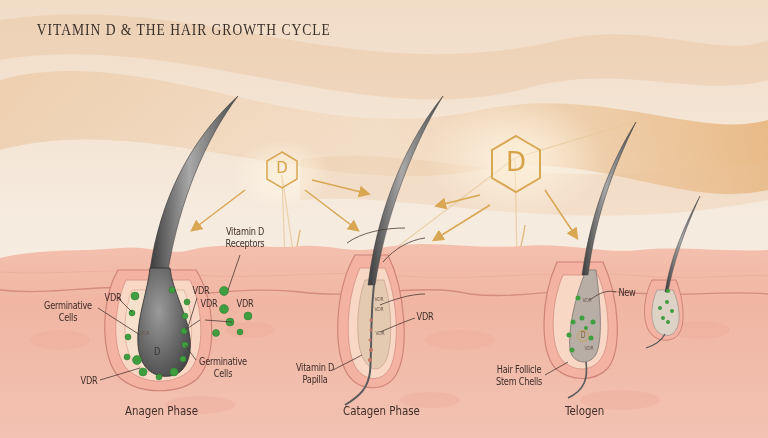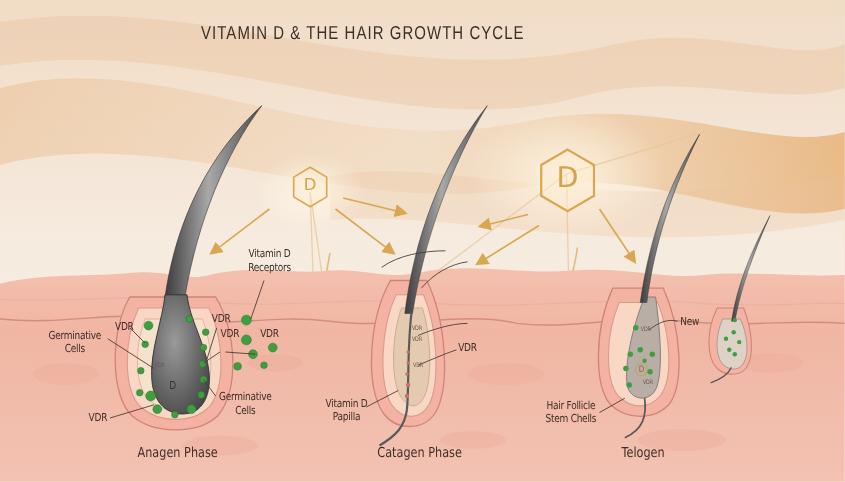--- a/index.html
+++ b/index.html
@@ -2,21 +2,21 @@
 <html><head>
 <meta charset="utf-8">
 <style>
   html,body{margin:0;padding:0;}
   body{width:768px;height:438px;overflow:hidden;background:#f3e3d2;font-family:"DejaVu Sans Condensed","DejaVu Sans",sans-serif;}
   #stage{position:relative;width:768px;height:438px;overflow:hidden;}
   svg{position:absolute;left:0;top:0;}
   .lbl{position:absolute;color:#3f2e28;font-family:"DejaVu Sans",sans-serif;font-size:10px;line-height:12px;text-align:center;white-space:nowrap;letter-spacing:-0.3px;transform:scaleX(0.82);transform-origin:center;}
   .lbl.small{font-size:5.5px;line-height:6px;color:#6b5a50;}
   .phase{position:absolute;color:#3f2e28;font-family:"DejaVu Sans",sans-serif;font-size:12.5px;white-space:nowrap;transform:scaleX(0.82);transform-origin:left center;}
-  .title{position:absolute;left:0;width:660px;top:20px;text-align:center;color:#3a302a;font-family:Liberation Sans, sans-serif;font-size:17px;letter-spacing:1.2px;}
+  .title{position:absolute;left:0;width:660px;top:20px;text-align:left;color:#3a302a;font-family:Liberation Serif, serif;font-size:17px;letter-spacing:1.2px;}
   .title span{display:inline-block;transform:scaleX(0.8);}
   .hexlbl{position:absolute;color:#d6a24a;font-family:"DejaVu Sans",sans-serif;text-align:center;}
 </style>
 </head>
 <body>
 
 <div id="stage">
 <svg width="768" height="438" viewBox="0 0 768 438">
   <defs>
     <linearGradient id="bg" x1="0" y1="0" x2="0" y2="1">

